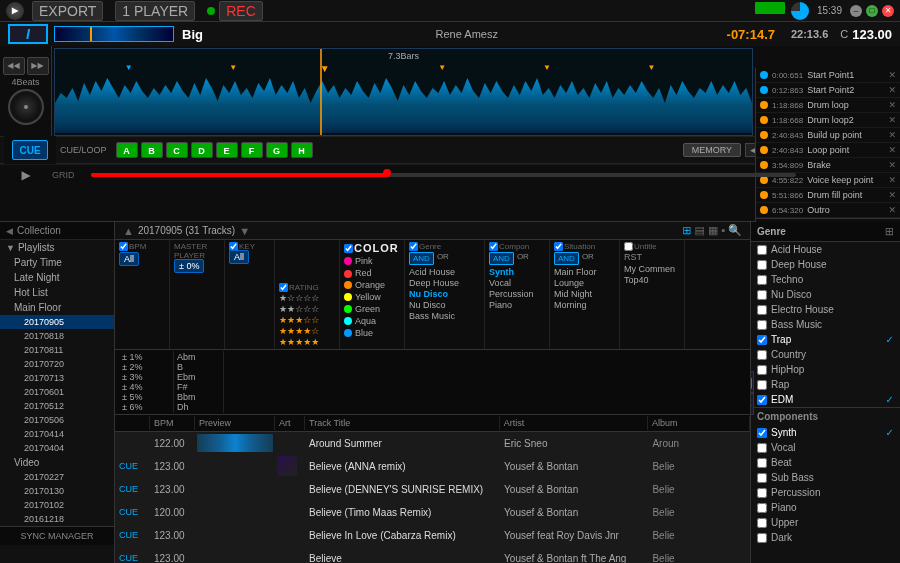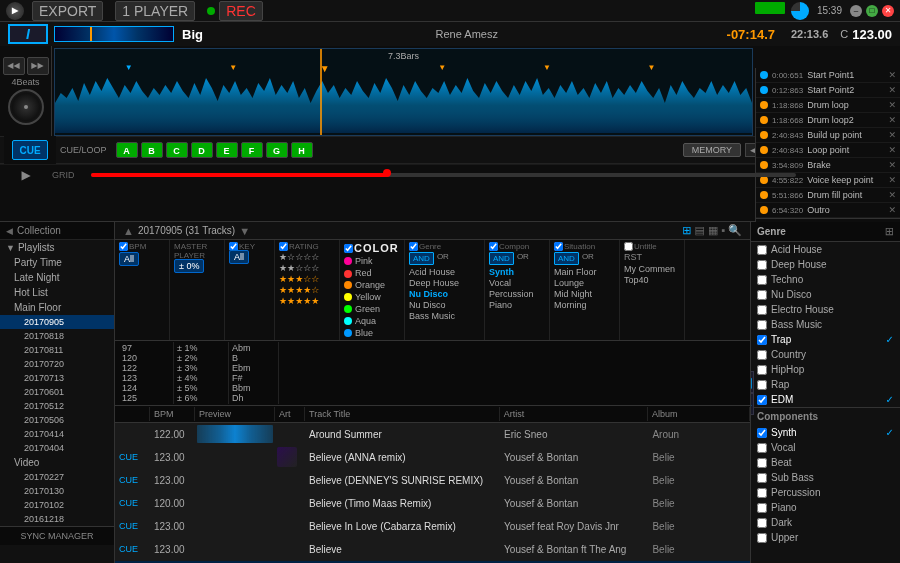--- a/index.html
+++ b/index.html
@@ -337,21 +337,21 @@
         <div style="border-right:1px solid #222;padding:2px 4px;min-width:50px;">
           <div style="color:#666;font-size:8px;display:flex;align-items:center;gap:1px;">
             <input type="checkbox" checked="" style="width: 9px; height: 9px;"> KEY
           </div>
           <div style="margin-top:1px;">
             <span style="background:#003366;color:#fff;border:1px solid #0066cc;padding:1px 4px;border-radius:2px;font-size:9px;cursor:pointer;">All</span>
           </div>
         </div>
 
         <div style="border-right:1px solid #222;padding:2px 4px;min-width:65px;">
-          <div style="color:#666;font-size:8px;display:flex;align-items:flex-end;gap:1px;">
+          <div style="color:#666;font-size:8px;display:flex;align-items:flex-end;gap:1px;margin-top:41px;">
             <input type="checkbox" checked="" style="width: 9px; height: 9px;"> RATING
           </div>
           <div style="margin-top:1px;display:flex;flex-direction:column;gap:1px;">
             <span style="color:#aaa;font-size:9px;cursor:pointer;">★☆☆☆☆</span>
             <span style="color:#aaa;font-size:9px;cursor:pointer;">★★☆☆☆</span>
             <span style="color:#f90;font-size:9px;cursor:pointer;">★★★☆☆</span>
             <span style="color:#f90;font-size:9px;cursor:pointer;">★★★★☆</span>
             <span style="color:#f90;font-size:9px;cursor:pointer;">★★★★★</span>
           </div>
         </div>
@@ -452,28 +452,20 @@
           <div style="margin-top:2px;display:flex;flex-direction:column;gap:1px;">
             <span style="color:#aaa;font-size:9px;cursor:pointer;">My Commen</span>
             <span style="color:#aaa;font-size:9px;cursor:pointer;">Top40</span>
           </div>
         </div>
       </div>
     </div>
 
     <div style="display:flex;align-items:center;background:#0a0a0a;border-bottom:1px solid #333;padding:1px 4px;font-size:9px;gap:0;overflow-x:auto;">
       <div style="display:flex;flex-direction:column;border-right:1px solid #222;padding:1px 3px;min-width:55px;">
-        <span style="color:#aaa;cursor:pointer;">97</span>
-        <span style="color:#aaa;cursor:pointer;">120</span>
-        <span style="color:#aaa;cursor:pointer;">122</span>
-        <span style="color:#aaa;cursor:pointer;">123</span>
-        <span style="color:#aaa;cursor:pointer;">124</span>
-        <span style="color:#aaa;cursor:pointer;">125</span>
-      </div>
-      <div style="display:flex;flex-direction:column;border-right:1px solid #222;padding:1px 3px;min-width:55px;">
         <span style="color:#aaa;cursor:pointer;">± 1%</span>
         <span style="color:#aaa;cursor:pointer;">± 2%</span>
         <span style="color:#aaa;cursor:pointer;">± 3%</span>
         <span style="color:#aaa;cursor:pointer;">± 4%</span>
         <span style="color:#aaa;cursor:pointer;">± 5%</span>
         <span style="color:#aaa;cursor:pointer;">± 6%</span>
       </div>
       <div style="display:flex;flex-direction:column;border-right:1px solid #222;padding:1px 3px;min-width:50px;">
         <span style="color:#aaa;cursor:pointer;">Abm</span>
         <span style="color:#aaa;cursor:pointer;">B</span>
@@ -676,24 +668,24 @@
     <span style="color:#aaa;">Percussion</span>
 
   </div>
         <div style="display: flex; align-items: center; padding: 2px 6px; font-size: 10px; cursor: pointer;">
     <input type="checkbox" style="width: 10px; height: 10px; margin-right: 4px;">
     <span style="color:#aaa;">Piano</span>
 
   </div>
         <div style="display: flex; align-items: center; padding: 2px 6px; font-size: 10px; cursor: pointer;">
     <input type="checkbox" style="width: 10px; height: 10px; margin-right: 4px;">
+    <span style="color:#aaa;">Upper</span>
+
+  </div>
+        <div style="display: flex; align-items: center; padding: 2px 6px; font-size: 10px; cursor: pointer;">
+    <input type="checkbox" style="width: 10px; height: 10px; margin-right: 4px;">
     <span style="color:#aaa;">Dark</span>
 
   </div>
-        <div style="display: flex; align-items: center; padding: 2px 6px; font-size: 10px; cursor: pointer;">
-    <input type="checkbox" style="width: 10px; height: 10px; margin-right: 4px;">
-    <span style="color:#aaa;">Upper</span>
-
-  </div>
       </div>
   </div>
 
 </div>
 
 </body></html>

